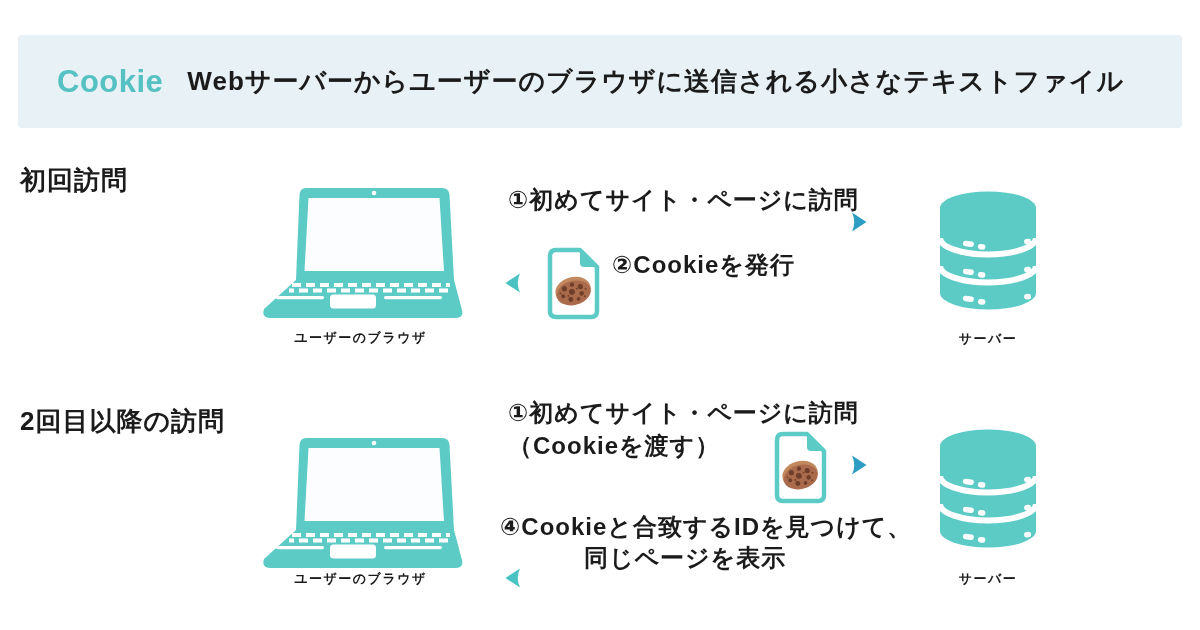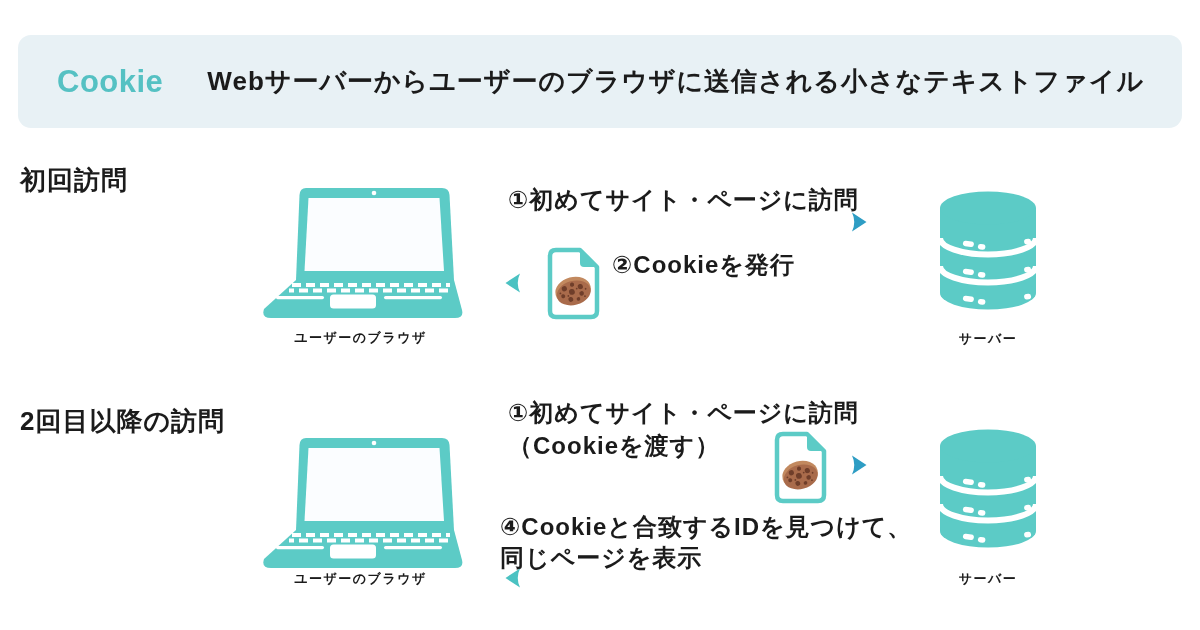--- a/index.html
+++ b/index.html
@@ -14,28 +14,28 @@
     --cookie-chip:#6F3E2A;
   }
   *{box-sizing:border-box;margin:0;padding:0}
   html,body{background:#fff}
   .canvas{
     position:relative;width:1200px;height:630px;background:#ffffff;overflow:hidden;
     font-family:"Liberation Sans","DejaVu Sans",sans-serif;color:var(--text-color);
   }
   .banner{
     position:absolute;left:18px;top:35px;width:1164px;height:93px;
-    background:var(--banner-bg);border-radius:13px;display:flex;align-items:center;
+    background:var(--banner-bg);border-radius:4px;display:flex;align-items:center;
   }
   .term{margin-left:39px;font-size:31px;font-weight:700;color:var(--term-color);letter-spacing:.5px}
-  .definition{margin-left:44px;font-size:26px;font-weight:700;letter-spacing:1px;white-space:nowrap}
+  .definition{margin-left:24px;font-size:26px;font-weight:700;letter-spacing:1px;white-space:nowrap}
   .section-title{position:absolute;font-size:26px;font-weight:700;letter-spacing:1px;white-space:nowrap}
   .icon-label{position:absolute;font-size:13px;font-weight:700;letter-spacing:1.5px;text-align:center;white-space:nowrap}
   .step-label{position:absolute;font-size:24px;font-weight:700;letter-spacing:1px;line-height:33px;white-space:nowrap}
-  .step-label.centered{text-align:left;line-height:31px}
+  .step-label.centered{text-align:center;line-height:31px}
   .step-line2-indent{margin-left:0}
   .abs{position:absolute}
   .ft{fill:var(--icon-teal)}
   .st{stroke:var(--icon-teal)}
   stop.gs{stop-color:var(--arrow-start)}
   stop.ge{stop-color:var(--arrow-end)}
   .head-right{fill:var(--arrow-end)}
   .head-left{fill:var(--arrow-start)}
   .cookie-base{fill:var(--cookie-light)}
   .cookie-top{fill:var(--cookie-body)}

